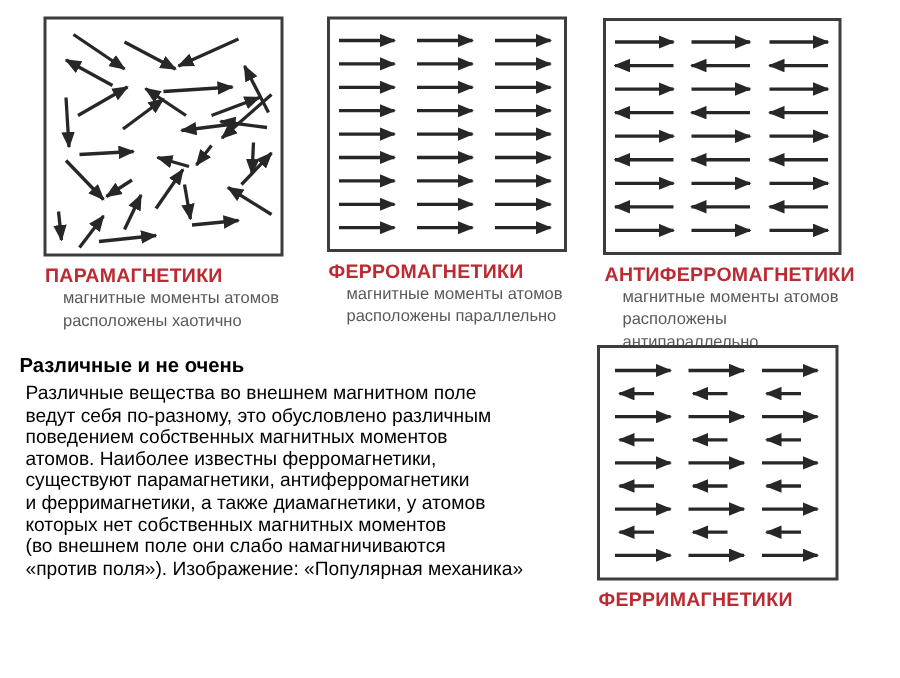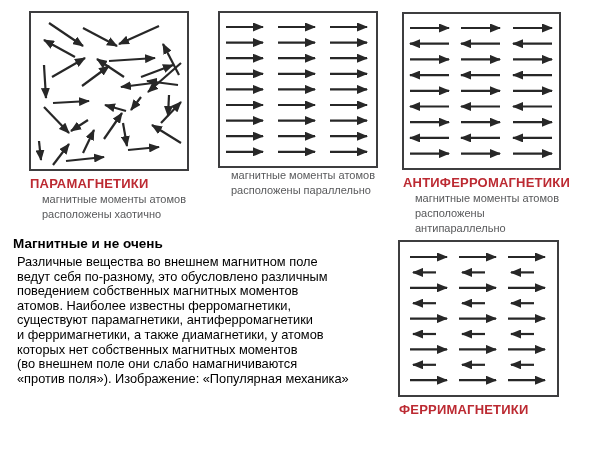--- a/index.html
+++ b/index.html
@@ -112,20 +112,21 @@
           <line x1="58" y1="107.6" x2="95" y2="107.6" stroke="#272727" stroke-width="2.2" marker-end="url(#ah1)"></line>
           <line x1="110" y1="107.6" x2="147" y2="107.6" stroke="#272727" stroke-width="2.2" marker-end="url(#ah1)"></line>
           <line x1="6" y1="123.2" x2="43" y2="123.2" stroke="#272727" stroke-width="2.2" marker-end="url(#ah1)"></line>
           <line x1="58" y1="123.2" x2="95" y2="123.2" stroke="#272727" stroke-width="2.2" marker-end="url(#ah1)"></line>
           <line x1="110" y1="123.2" x2="147" y2="123.2" stroke="#272727" stroke-width="2.2" marker-end="url(#ah1)"></line>
           <line x1="6" y1="138.8" x2="43" y2="138.8" stroke="#272727" stroke-width="2.2" marker-end="url(#ah1)"></line>
           <line x1="58" y1="138.8" x2="95" y2="138.8" stroke="#272727" stroke-width="2.2" marker-end="url(#ah1)"></line>
           <line x1="110" y1="138.8" x2="147" y2="138.8" stroke="#272727" stroke-width="2.2" marker-end="url(#ah1)"></line>
         </svg>
     </div>
+    <h2 class="panel-label">ФЕРРОМАГНЕТИКИ</h2>
     <p class="panel-caption">магнитные моменты атомов
 расположены параллельно</p>
   </section>
 
   <section class="panel" style="left: 402px; top: 12px; width: 170px;">
     <div class="box" style="width: 155px; height: 154px;">
       <svg width="155" height="154" viewBox="0 0 155 154">
           <defs>
             <marker id="ah2" markerUnits="userSpaceOnUse" markerWidth="11" markerHeight="9" refX="10" refY="4.5" orient="auto">
               <path d="M0,0 L11,4.5 L0,9 Z" fill="#272727"></path>
@@ -158,21 +159,21 @@
           <line x1="6" y1="139.6" x2="45" y2="139.6" stroke="#272727" stroke-width="2.2" marker-end="url(#ah2)"></line>
           <line x1="57" y1="139.6" x2="96" y2="139.6" stroke="#272727" stroke-width="2.2" marker-end="url(#ah2)"></line>
           <line x1="109" y1="139.6" x2="148" y2="139.6" stroke="#272727" stroke-width="2.2" marker-end="url(#ah2)"></line>
         </svg>
     </div>
     <h2 class="panel-label">АНТИФЕРРОМАГНЕТИКИ</h2>
     <p class="panel-caption">магнитные моменты атомов
 расположены антипараллельно</p>
   </section>
 
-  <section class="panel" style="left: 398px; top: 240px; width: 202px;">
+  <section class="panel" style="left: 398px; top: 230px; width: 202px;">
     <div class="box" style="width: 157px; height: 153px;">
       <svg width="157" height="153" viewBox="0 0 157 153">
           <defs>
             <marker id="ah3" markerUnits="userSpaceOnUse" markerWidth="11" markerHeight="9" refX="10" refY="4.5" orient="auto">
               <path d="M0,0 L11,4.5 L0,9 Z" fill="#272727"></path>
             </marker>
           </defs>
           <line x1="10" y1="15" x2="47" y2="15" stroke="#272727" stroke-width="2.2" marker-end="url(#ah3)"></line>
           <line x1="59" y1="15" x2="96" y2="15" stroke="#272727" stroke-width="2.2" marker-end="url(#ah3)"></line>
           <line x1="108" y1="15" x2="145" y2="15" stroke="#272727" stroke-width="2.2" marker-end="url(#ah3)"></line>
@@ -199,21 +200,21 @@
           <line x1="134" y1="122.8" x2="111" y2="122.8" stroke="#272727" stroke-width="2.2" marker-end="url(#ah3)"></line>
           <line x1="10" y1="138.2" x2="47" y2="138.2" stroke="#272727" stroke-width="2.2" marker-end="url(#ah3)"></line>
           <line x1="59" y1="138.2" x2="96" y2="138.2" stroke="#272727" stroke-width="2.2" marker-end="url(#ah3)"></line>
           <line x1="108" y1="138.2" x2="145" y2="138.2" stroke="#272727" stroke-width="2.2" marker-end="url(#ah3)"></line>
         </svg>
     </div>
     <h2 class="panel-label">ФЕРРИМАГНЕТИКИ</h2>
   </section>
 
   <article class="article">
-    <h1 class="article-title">Магнитные и не очень</h1>
+    <h1 class="article-title">Различные и не очень</h1>
     <p class="article-body">Различные вещества во внешнем магнитном поле
 ведут себя по-разному, это обусловлено различным
 поведением собственных магнитных моментов
 атомов. Наиболее известны ферромагнетики,
 существуют парамагнетики, антиферромагнетики
 и ферримагнетики, а также диамагнетики, у атомов
 которых нет собственных магнитных моментов
 (во внешнем поле они слабо намагничиваются
 «против поля»). Изображение: «Популярная механика»</p>
   </article>

